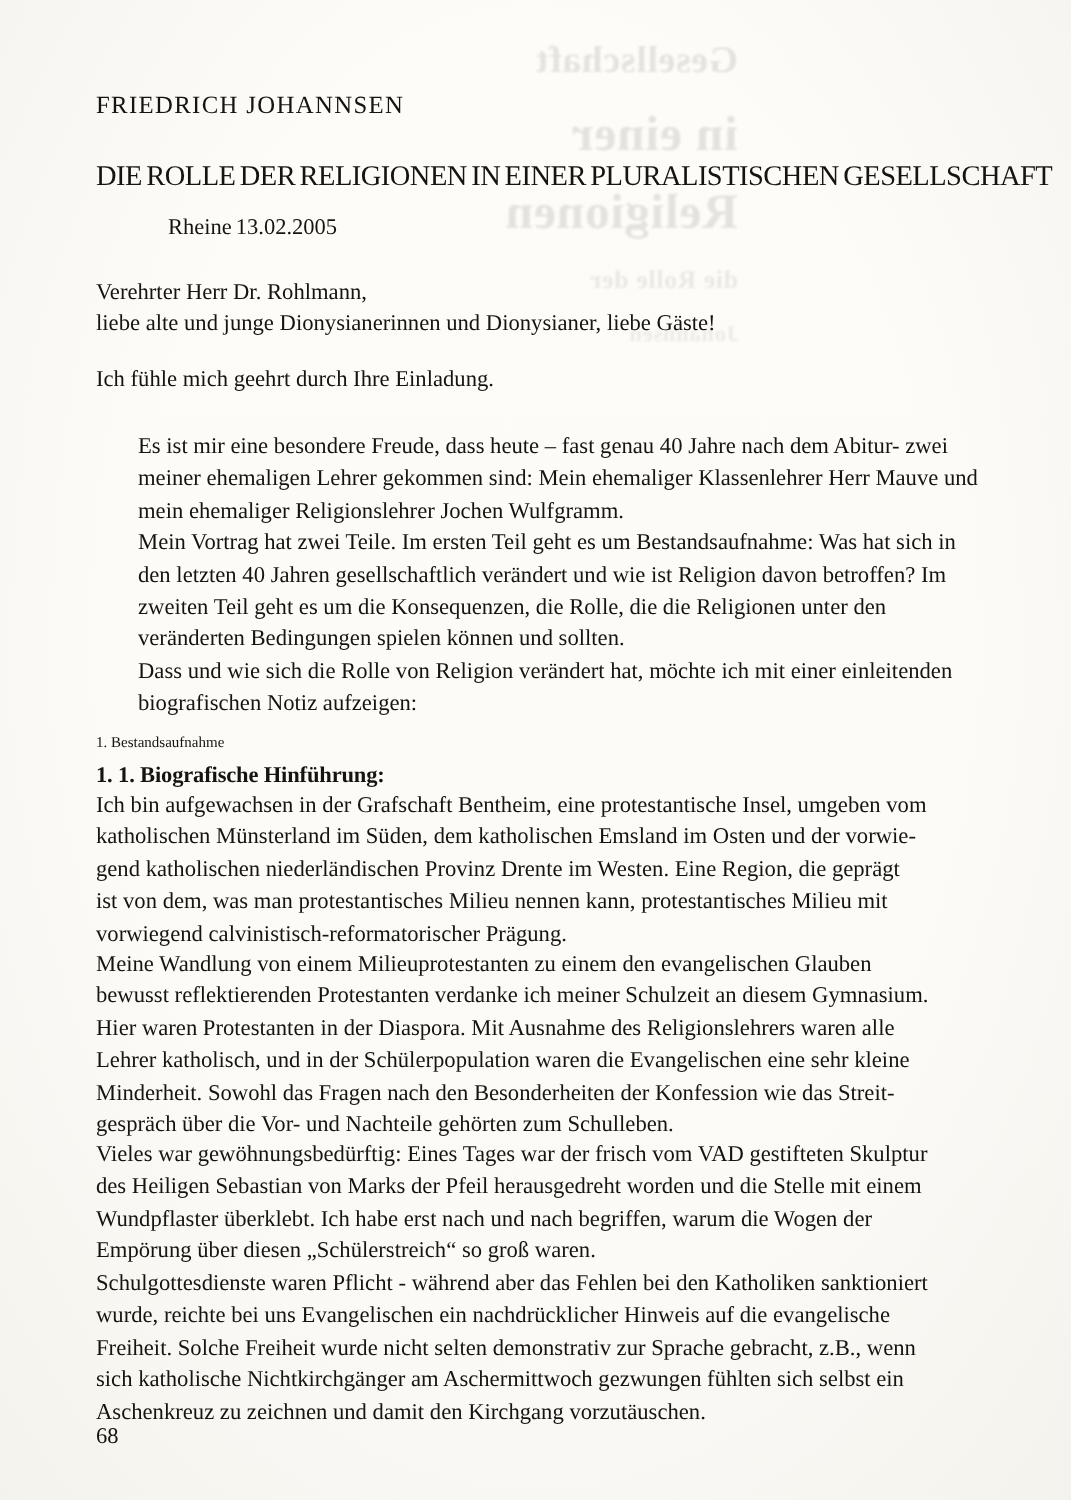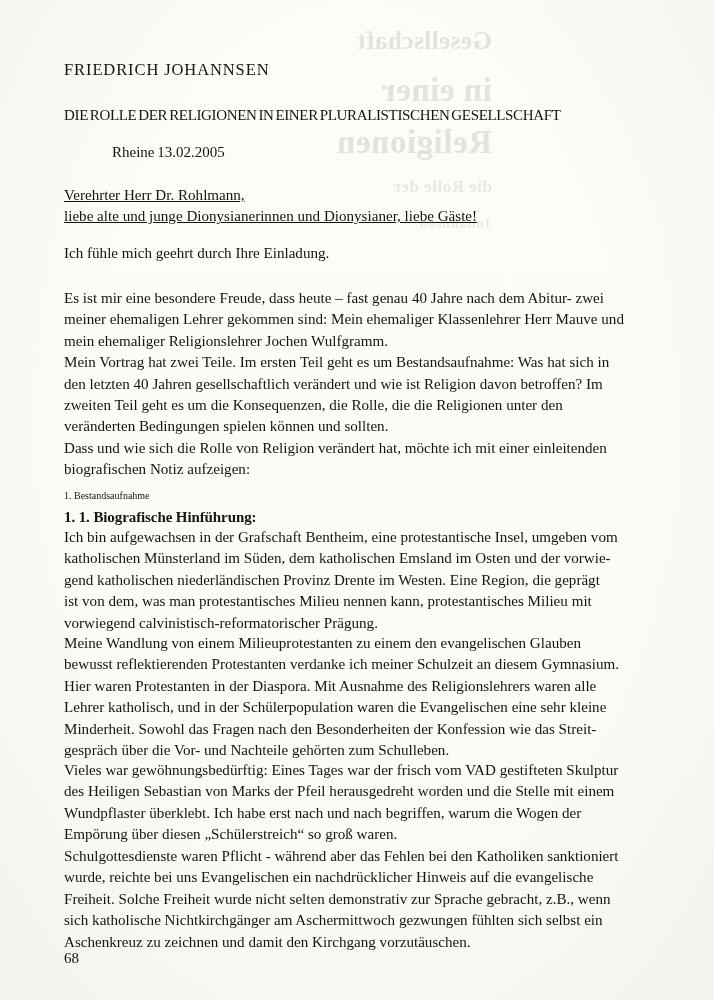--- a/index.html
+++ b/index.html
@@ -61,44 +61,44 @@
     left: 64px;
     top: 60px;
     font-size: 16.5px;
     letter-spacing: 0.9px;
     white-space: nowrap;
   }
   .doc-title {
     position: absolute;
     left: 64px;
     top: 107px;
-    font-size: 15px;
+    font-size: 19px;
     letter-spacing: -0.35px;
     white-space: nowrap;
     word-spacing: -1.5px;
   }
   .place-date {
     position: absolute;
     left: 64px;
     top: 144px;
     font-size: 15px;
     word-spacing: -1px;
     white-space: nowrap;
     margin-left: 48px;
   }
   .body-block {
     position: absolute;
     left: 64px;
     width: 588px;
     font-size: 15.1px;
     line-height: 21.4px;
   }
-  .salutation { top: 185px; text-decoration: underline; }
+  .salutation { top: 185px; }
   .thanks { top: 243px; }
-  .intro { top: 288px; text-align: justify; }
+  .intro { top: 288px; text-align: justify; margin-left: 28px; }
   .section-list { top: 485px; }
   .sec-num { font-size: 10px; }
   .sec-sub {
     font-weight: 700;
     font-size: 15px;
     margin-top: 1px;
     letter-spacing: -0.1px;
   }
   .p-bio { top: 527px; text-align: justify; font-family: Liberation Serif, serif; }
   .p-wandlung { top: 633px; text-align: justify; }

